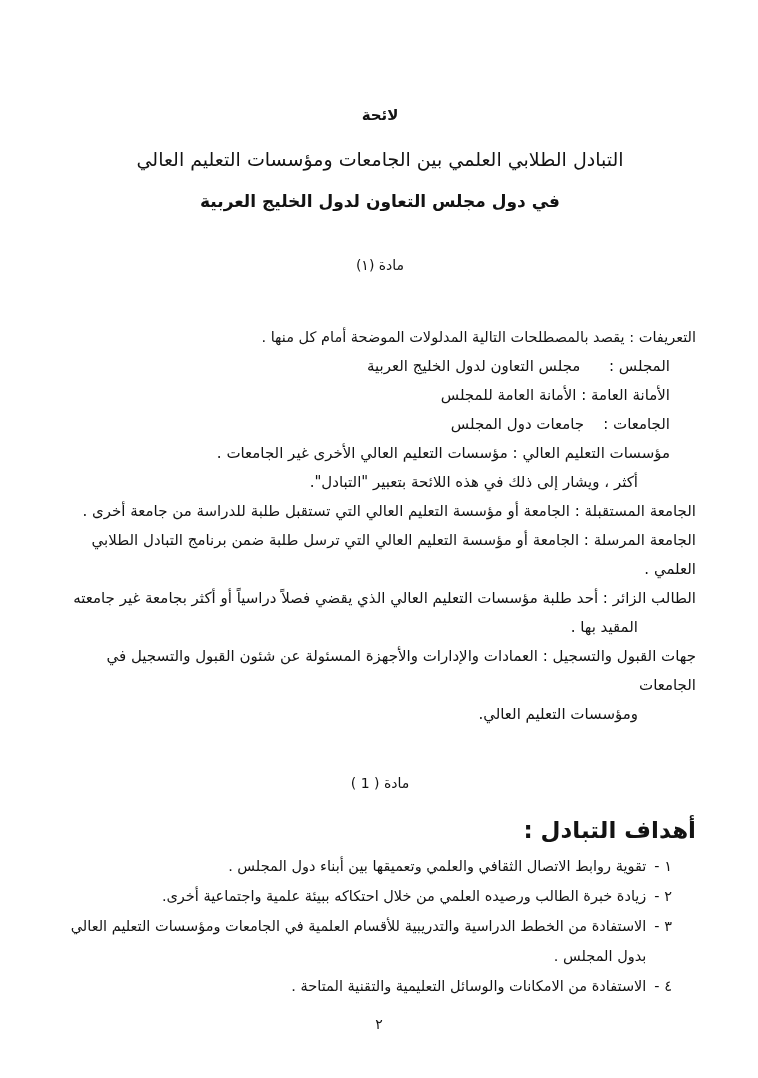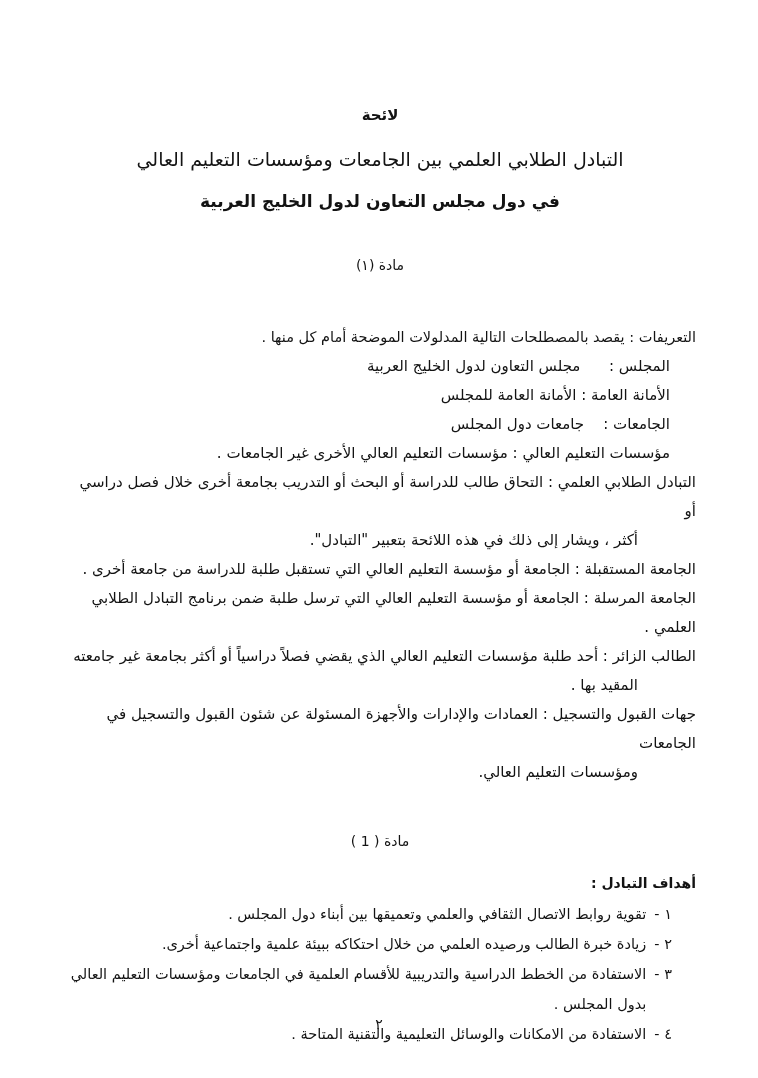--- a/index.html
+++ b/index.html
@@ -49,21 +49,21 @@
   .line {
     font-size: 15px;
     line-height: 29px;
     white-space: pre-wrap;
     margin-left: 6px;
   }
   .ind0 { padding-right: 0; }
   .ind1 { padding-right: 26px; }
   .ind2 { padding-right: 58px; text-align: right; }
   .goals-heading {
-    font-size: 14px;
+    font-size: 23px;
     font-weight: bold;
     margin-top: 26px;
     margin-bottom: 8px;
   }
   .goal {
     display: flex;
     gap: 8px;
     font-size: 14.5px;
     line-height: 30px;
     padding-right: 24px;
@@ -92,21 +92,20 @@
 
   <div class="article-heading">مادة (١)</div>
 
   <div class="intro">التعريفات : يقصد بالمصطلحات التالية المدلولات الموضحة أمام كل منها .</div>
 
   <div>
     <div class="line ind1">المجلس :      مجلس التعاون لدول الخليج العربية</div>
     <div class="line ind1">الأمانة العامة : الأمانة العامة للمجلس</div>
     <div class="line ind1">الجامعات :    جامعات دول المجلس</div>
     <div class="line ind1">مؤسسات التعليم العالي : مؤسسات التعليم العالي الأخرى غير الجامعات .</div>
-    <div class="line ind0">التبادل الطلابي العلمي : التحاق طالب للدراسة أو البحث أو التدريب بجامعة أخرى خلال فصل دراسي أو</div>
     <div class="line ind2">أكثر ، ويشار إلى ذلك في هذه اللائحة بتعبير "التبادل".</div>
     <div class="line ind0">الجامعة المستقبلة : الجامعة أو مؤسسة التعليم العالي التي تستقبل طلبة للدراسة من جامعة أخرى .</div>
     <div class="line ind0">الجامعة المرسلة : الجامعة أو مؤسسة التعليم العالي التي ترسل طلبة ضمن برنامج التبادل الطلابي العلمي .</div>
     <div class="line ind0">الطالب الزائر : أحد طلبة مؤسسات التعليم العالي الذي يقضي فصلاً دراسياً أو أكثر بجامعة غير جامعته</div>
     <div class="line ind2">المقيد بها .</div>
     <div class="line ind0">جهات القبول والتسجيل : العمادات والإدارات والأجهزة المسئولة عن شئون القبول والتسجيل في الجامعات</div>
     <div class="line ind2">ومؤسسات التعليم العالي.</div>
   </div>
 
   <div class="article-heading">مادة ( 1 )</div>

